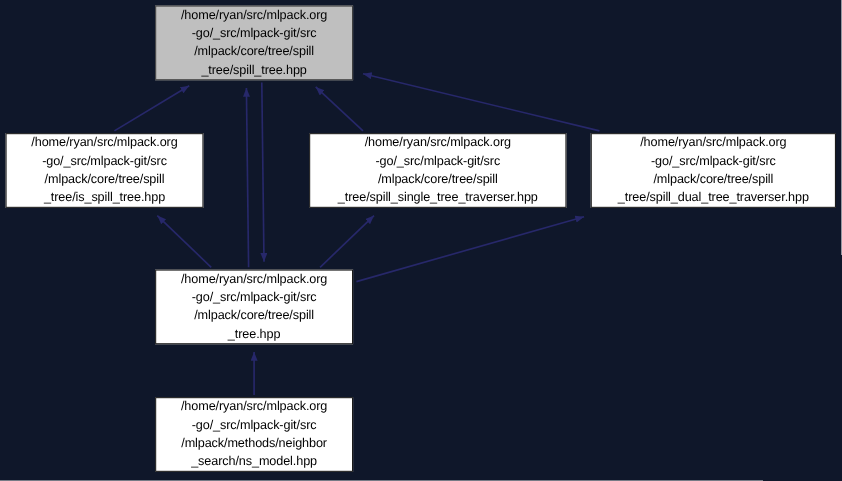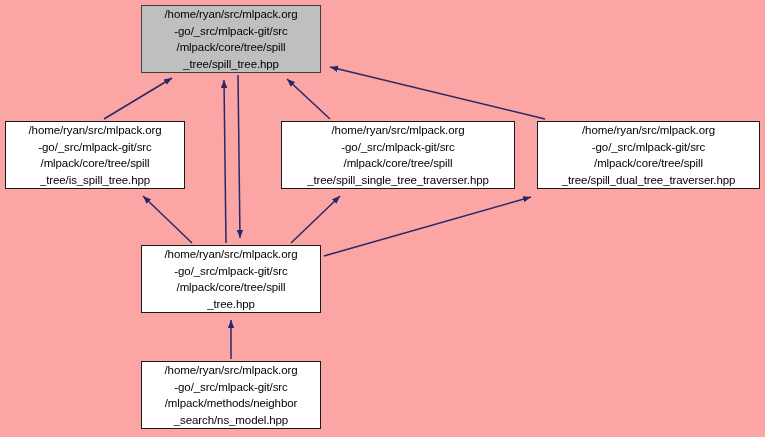--- a/index.html
+++ b/index.html
@@ -7,21 +7,21 @@
     padding: 0;
     background: #ffffff;
   }
   body {
     font-family: "Liberation Sans", "DejaVu Sans", sans-serif;
   }
   #graph-canvas {
     position: relative;
     width: 765px;
     height: 437px;
-    background: #fca5a5;
+    background: #0f172a;
     overflow: hidden;
   }
   #edge-layer {
     position: absolute;
     left: 0;
     top: 0;
     width: 765px;
     height: 437px;
     pointer-events: none;
   }

